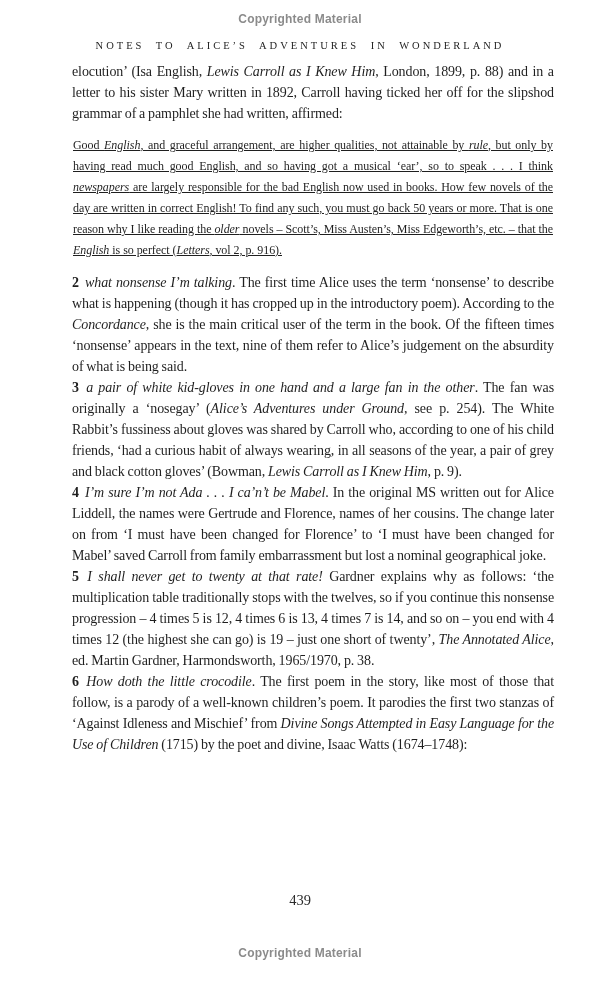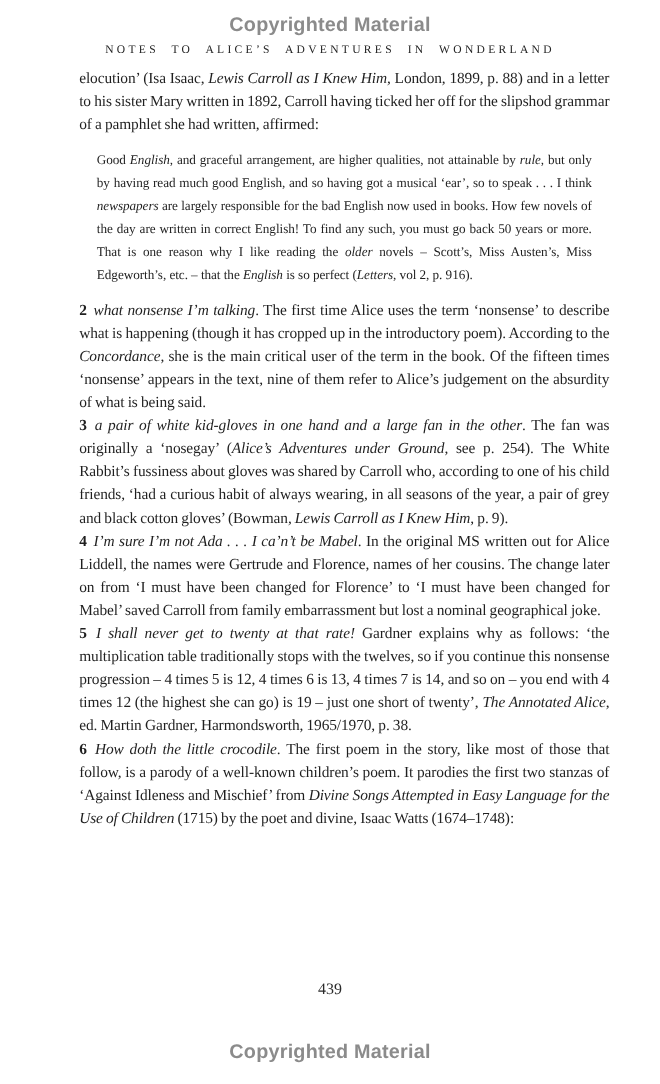--- a/index.html
+++ b/index.html
@@ -11,21 +11,21 @@
     font-family: "Liberation Serif", serif;
     color: #1f1f1f;
     overflow: hidden;
   }
   .copyright {
     position: absolute;
     left: 0; right: 0;
     text-align: center;
     font-family: "Liberation Sans", sans-serif;
     font-weight: bold;
-    font-size: 18px;
+    font-size: 12px;
     color: #8b8b8b;
     letter-spacing: 0.2px;
   }
   .copyright.top { top: 12px; }
   .copyright.bottom { top: 946px; }
   .running-head {
     position: absolute;
     left: 0; right: 0;
     top: 40px;
     text-align: center;
@@ -42,42 +42,43 @@
     width: 482px;
     font-size: 14px;
     line-height: 21px;
     text-align: justify;
   }
   .page-body p { margin: 0; letter-spacing: -0.1px; word-spacing: -0.5px; }
   .page-body p.quote {
     font-size: 12px;
     letter-spacing: -0.05px;
     word-spacing: 0;
-    margin: 11px 16px;
+    margin: 11px 1px;
+    text-decoration: underline;
   }
   .page-body p.indent { text-indent: 15px; }
   .note-num { font-weight: bold; padding-right: 2px; }
   em { font-style: italic; }
   .page-number {
     position: absolute;
     left: 0; right: 0;
     top: 892px;
     text-align: center;
     font-size: 14.5px;
     color: #2a2a2a;
   }
 </style>
 </head>
 <body>
 
 <div class="page">
   <div class="copyright top">Copyrighted Material</div>
   <div class="running-head">NOTES TO ALICE’S ADVENTURES IN WONDERLAND</div>
   <div class="page-body">
-      <p class="body"><span>elocution’ (Isa Isaac, </span><em>Lewis Carroll as I Knew Him</em><span>, London, 1899, p. 88) and in a letter to his sister Mary written in 1892, Carroll having ticked her off for the slipshod grammar of a pamphlet she had written, affirmed:</span></p>
+      <p class="body"><span>elocution’ (Isa English, </span><em>Lewis Carroll as I Knew Him</em><span>, London, 1899, p. 88) and in a letter to his sister Mary written in 1892, Carroll having ticked her off for the slipshod grammar of a pamphlet she had written, affirmed:</span></p>
       <p class="quote"><span>Good </span><em>English</em><span>, and graceful arrangement, are higher qualities, not attainable by </span><em>rule</em><span>, but only by having read much good English, and so having got a musical ‘ear’, so to speak . . . I think </span><em>newspapers</em><span> are largely responsible for the bad English now used in books. How few novels of the day are written in correct English! To find any such, you must go back 50 years or more. That is one reason why I like reading the </span><em>older</em><span> novels – Scott’s, Miss Austen’s, Miss Edgeworth’s, etc. – that the </span><em>English</em><span> is so perfect (</span><em>Letters</em><span>, vol 2, p. 916).</span></p>
       <p class="note"><b class="note-num">2 </b><em>what nonsense I’m talking</em><span>. The first time Alice uses the term ‘nonsense’ to describe what is happening (though it has cropped up in the introductory poem). According to the </span><em>Concordance</em><span>, she is the main critical user of the term in the book. Of the fifteen times ‘nonsense’ appears in the text, nine of them refer to Alice’s judgement on the absurdity of what is being said.</span></p>
       <p class="note"><b class="note-num">3 </b><em>a pair of white kid-gloves in one hand and a large fan in the other</em><span>. The fan was originally a ‘nosegay’ (</span><em>Alice’s Adventures under Ground</em><span>, see p. 254). The White Rabbit’s fussiness about gloves was shared by Carroll who, according to one of his child friends, ‘had a curious habit of always wearing, in all seasons of the year, a pair of grey and black cotton gloves’ (Bowman, </span><em>Lewis Carroll as I Knew Him</em><span>, p. 9).</span></p>
       <p class="note"><b class="note-num">4 </b><em>I’m sure I’m not Ada . . . I ca’n’t be Mabel</em><span>. In the original MS written out for Alice Liddell, the names were Gertrude and Florence, names of her cousins. The change later on from ‘I must have been changed for Florence’ to ‘I must have been changed for Mabel’ saved Carroll from family embarrassment but lost a nominal geographical joke.</span></p>
       <p class="note"><b class="note-num">5 </b><em>I shall never get to twenty at that rate!</em><span> Gardner explains why as follows: ‘the multiplication table traditionally stops with the twelves, so if you continue this nonsense progression – 4 times 5 is 12, 4 times 6 is 13, 4 times 7 is 14, and so on – you end with 4 times 12 (the highest she can go) is 19 – just one short of twenty’, </span><em>The Annotated Alice</em><span>, ed. Martin Gardner, Harmondsworth, 1965/1970, p. 38.</span></p>
       <p class="note"><b class="note-num">6 </b><em>How doth the little crocodile</em><span>. The first poem in the story, like most of those that follow, is a parody of a well-known children’s poem. It parodies the first two stanzas of ‘Against Idleness and Mischief’ from </span><em>Divine Songs Attempted in Easy Language for the Use of Children</em><span> (1715) by the poet and divine, Isaac Watts (1674–1748):</span></p>
     </div>
   <div class="page-number">439</div>
   <div class="copyright bottom">Copyrighted Material</div>
 </div>

